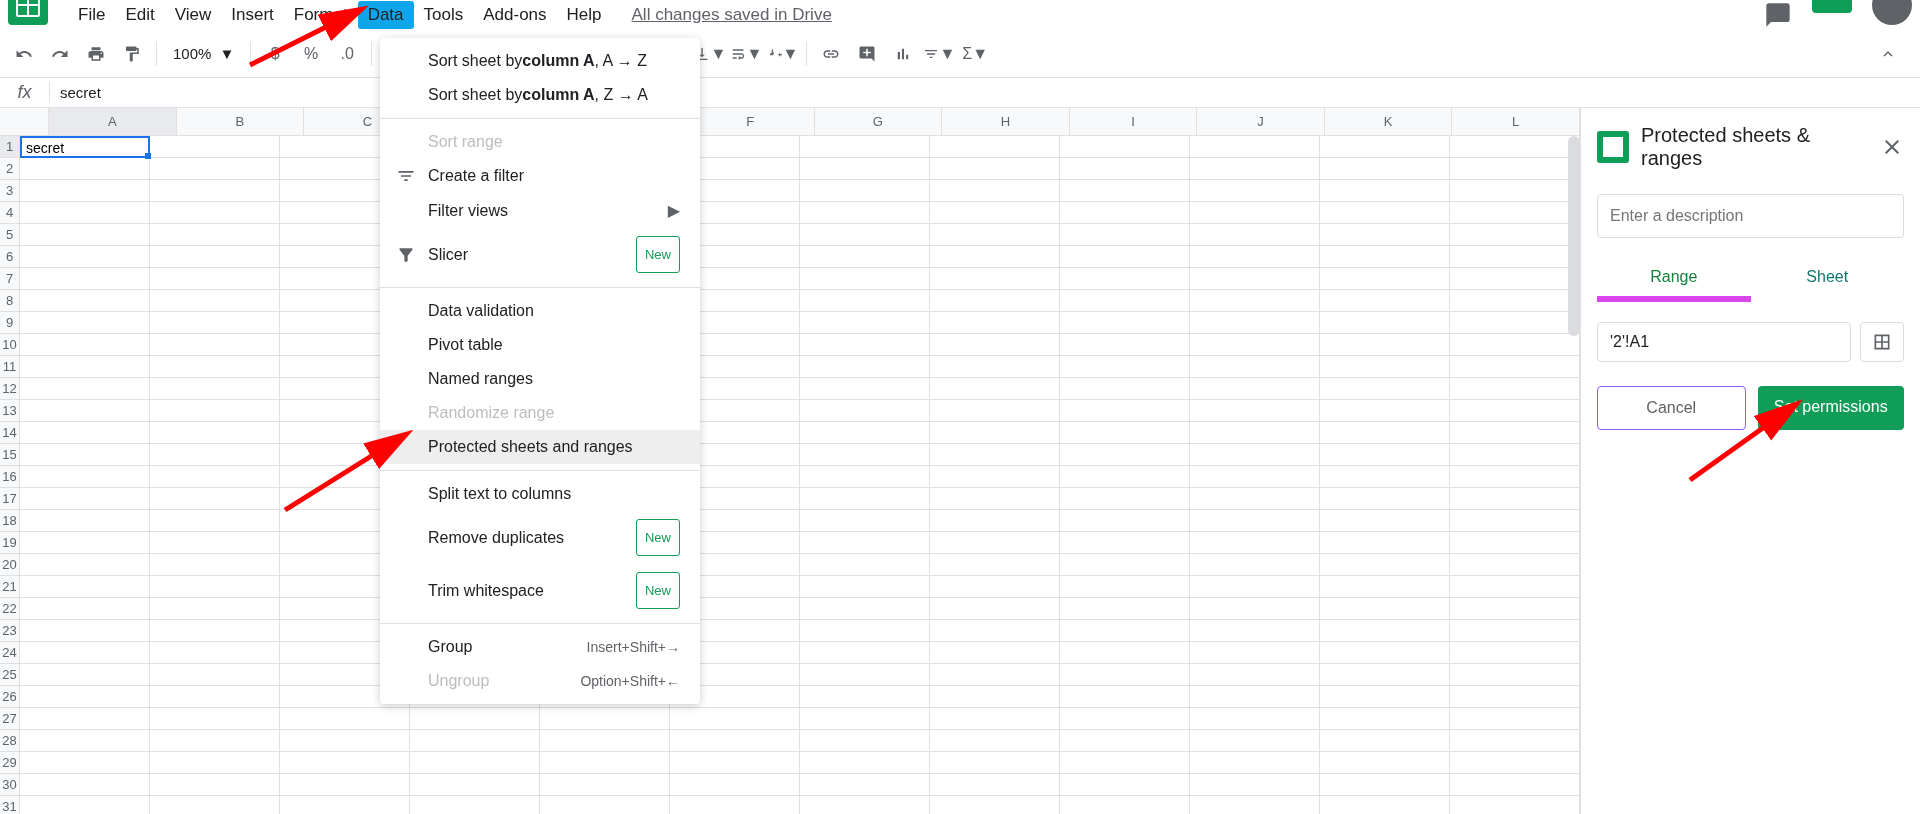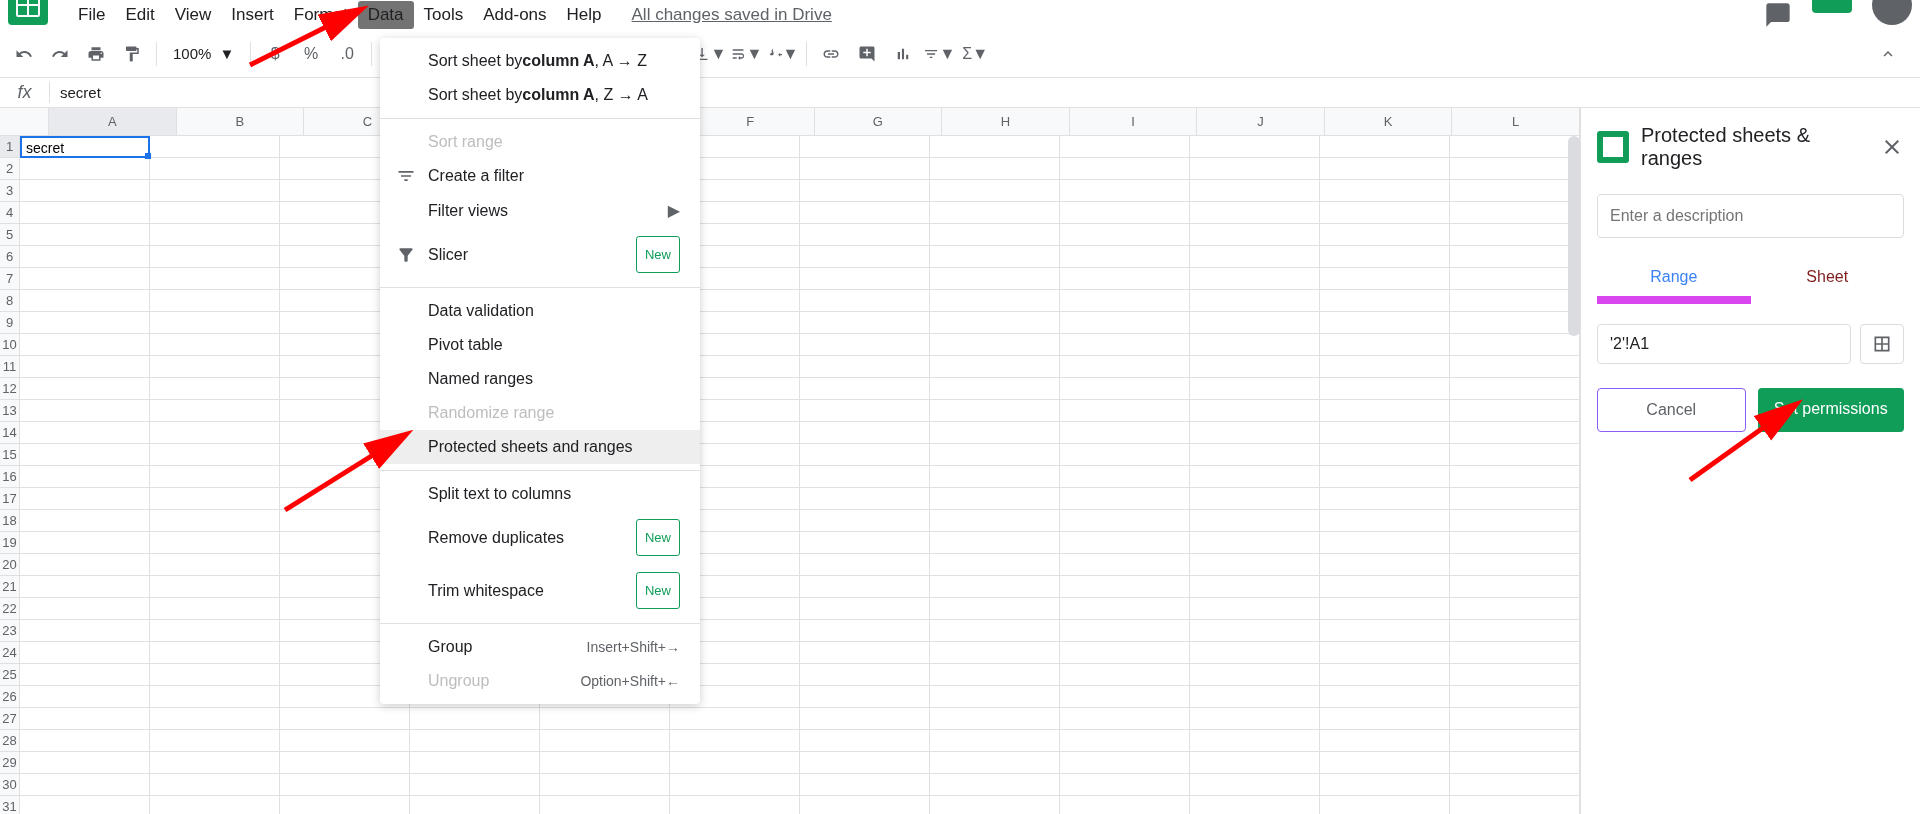--- a/index.html
+++ b/index.html
@@ -5,21 +5,21 @@
 * { margin: 0; padding: 0; box-sizing: border-box; font-family: Arial, sans-serif; }
 body { width: 1920px; height: 814px; overflow: hidden; background: #fff; position: relative; }
 
 .top-bar { height: 30px; display: flex; align-items: center; padding: 0 8px; gap: 4px; }
 .logo { width: 40px; height: 40px; background: #0f9d58; border-radius: 4px; display: flex; align-items: center; justify-content: center; margin-top: -20px; }
 .logo-inner { width: 24px; height: 24px; background: #fff; border-radius: 2px; display: grid; grid-template-columns: 1fr 1fr; grid-template-rows: 1fr 1fr; gap: 2px; padding: 2px; }
 .logo-cell { background: #0f9d58; }
 
 .menu-bar { display: flex; align-items: center; margin-left: 16px; }
 .menu-item { padding: 4px 10px; font-size: 17px; color: #202124; cursor: pointer; border-radius: 3px; }
-.menu-item.active { background: #737373; }
+.menu-item.active { background: #0ea5e9; }
 .save-status { margin-left: 20px; font-size: 17px; color: #5f6368; text-decoration: underline; cursor: pointer; }
 
 .right-icons { margin-left: auto; display: flex; align-items: center; gap: 20px; }
 .comment-icon { width: 28px; height: 28px; color: #5f6368; }
 .share-btn { background: #0f9d58; color: #fff; padding: 8px 20px; border-radius: 4px; font-size: 15px; margin-top: -20px; }
 .avatar { width: 40px; height: 40px; border-radius: 50%; background: #5f6368; margin-top: -20px; }
 
 .toolbar { height: 48px; border-bottom: 1px solid #e0e0e0; display: flex; align-items: center; padding: 0 8px; gap: 4px; }
 .tb-btn { width: 32px; height: 32px; display: flex; align-items: center; justify-content: center; color: #5f6368; cursor: pointer; border-radius: 3px; }
 .tb-sep { width: 1px; height: 24px; background: #e0e0e0; margin: 0 4px; }
@@ -64,22 +64,22 @@
 .side-panel { width: 340px; border-left: 1px solid #e0e0e0; padding: 16px; }
 .sp-header { display: flex; align-items: center; gap: 12px; margin-bottom: 24px; }
 .sp-logo { width: 32px; height: 32px; background: #0f9d58; border-radius: 3px; display: flex; align-items: center; justify-content: center; }
 .sp-logo-inner { width: 20px; height: 20px; background: #fff; }
 .sp-title { font-size: 20px; color: #202124; flex: 1; }
 .sp-close { width: 24px; height: 24px; color: #5f6368; cursor: pointer; }
 
 .sp-desc { width: 100%; border: 1px solid #dadce0; border-radius: 4px; padding: 12px; font-size: 16px; color: #5f6368; margin-bottom: 20px; }
 
 .sp-tabs { display: flex; margin-bottom: 20px; }
-.sp-tab { flex: 1; text-align: center; padding: 10px; font-size: 16px; color: #7f1d1d; cursor: pointer; border-bottom: 2px solid transparent; }
-.sp-tab.active { color: #3b82f6; border-bottom: 8px solid #d946ef; font-weight: 500; }
+.sp-tab { flex: 1; text-align: center; padding: 10px; font-size: 16px; color: #0f766e; cursor: pointer; border-bottom: 2px solid transparent; }
+.sp-tab.active { color: #15803d; border-bottom: 6px solid #d946ef; font-weight: 500; }
 
 .sp-range-row { display: flex; gap: 9px; margin-bottom: 24px; }
 .sp-range-input { flex: 1; border: 1px solid #dadce0; border-radius: 4px; padding: 10px 12px; font-size: 16px; color: #202124; }
 .sp-grid-btn { width: 44px; border: 1px solid #dadce0; border-radius: 4px; display: flex; align-items: center; justify-content: center; cursor: pointer; }
 
 .sp-buttons { display: flex; gap: 12px; }
 .sp-btn { flex: 1; padding: 12px; border-radius: 4px; font-size: 16px; text-align: center; cursor: pointer; }
 .sp-btn.cancel { border: 1px solid #8b5cf6; color: #5f6368; background: #fff; }
 .sp-btn.primary { background: #0f9d58; color: #fff; }
 

